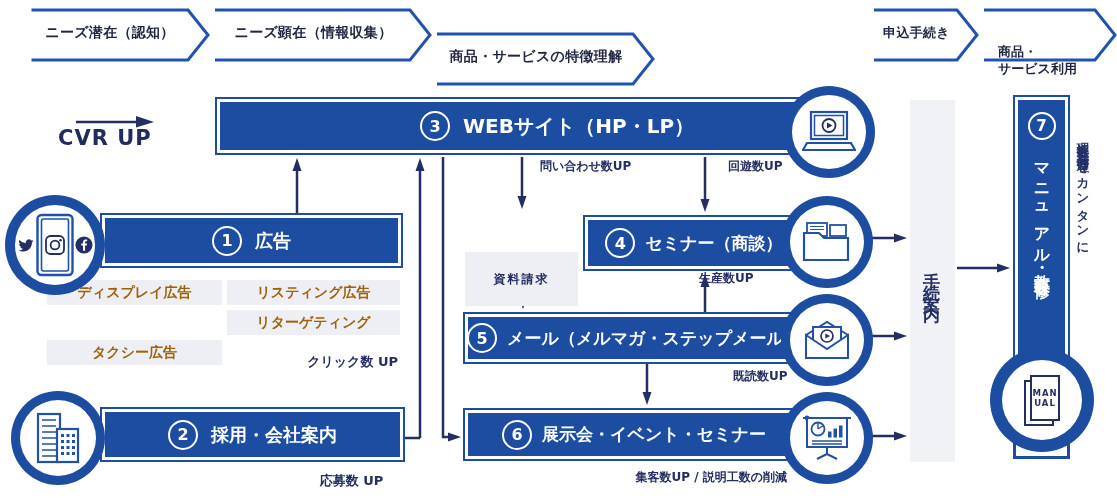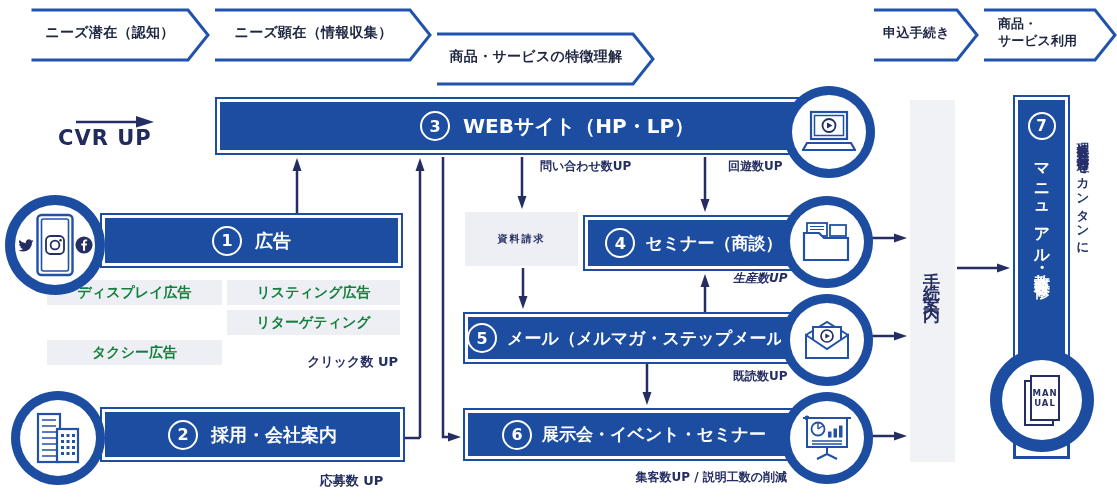--- a/index.html
+++ b/index.html
@@ -6,34 +6,34 @@
   *{box-sizing:border-box;}
   #canvas{
     position:relative;width:1117px;height:498px;background:#fff;overflow:hidden;
     font-family:"DejaVu Sans","Liberation Sans",sans-serif;font-weight:bold;
   }
   
   .chev{position:absolute;top:8px;height:50px;}
   .chev svg{position:absolute;left:0;top:0;}
   .chev .lbl{position:absolute;inset:0;display:flex;align-items:center;justify-content:center;
     padding-right:20px;font-size:14px;color:#1f2642;white-space:nowrap;letter-spacing:0.3px;}
-  .chev .lbl2{position:absolute;inset:0;display:flex;flex-direction:column;justify-content:center;
-    padding-left:14px;font-size:13px;color:#1f2642;line-height:1.3;}
+  .chev .lbl2{position:absolute;inset:0;display:flex;flex-direction:column;
+    padding-left:14px;font-size:13px;color:#1f2642;line-height:1.3;margin-top:36px;}
   
   .bluebox{position:absolute;background:#fff;border:2px solid #1d4da1;padding:3px;z-index:2;}
   .bluebox .fill{width:100%;height:100%;background:#1d4da1;display:flex;align-items:center;
     justify-content:center;gap:13px;color:#fff;}
   .numcircle{width:30px;height:30px;border:2px solid #fff;border-radius:50%;flex:0 0 auto;
     display:flex;align-items:center;justify-content:center;font-size:16px;color:#fff;}
   .boxlabel{white-space:nowrap;}
   
   .chip{position:absolute;background:#edeff4;display:flex;align-items:center;justify-content:center;
-    font-size:14px;color:#15803d;z-index:2;}
+    font-size:14px;color:#a16207;z-index:2;}
   .graybox{position:absolute;background:#edeff4;display:flex;align-items:center;justify-content:center;
-    font-size:10px;color:#252e63;z-index:2;}
+    font-size:12px;color:#252e63;z-index:2;margin-top:40px;}
   .kpi{position:absolute;font-size:12px;color:#252e63;white-space:nowrap;z-index:2;}
   
   .vbar{position:absolute;left:910px;top:100px;width:45px;height:362px;background:#f1f2f6;
     display:flex;align-items:center;justify-content:center;z-index:2;}
   .vbar span{writing-mode:vertical-rl;text-orientation:upright;font-size:17px;letter-spacing:11px;color:#252e63;}
   .vbox{position:absolute;left:1013px;top:95px;width:57px;height:322px;background:#fff;
     border:2px solid #1d4da1;padding:3px;z-index:2;}
   .vbox .fill{width:100%;height:100%;background:#1d4da1;display:flex;flex-direction:column;
     align-items:center;padding-top:12px;gap:12px;color:#fff;}
   .vbox .vlabel{writing-mode:vertical-rl;text-orientation:mixed;font-size:16px;letter-spacing:3px;color:#fff;}
@@ -153,21 +153,21 @@
   <div class="kpi" style="left:300px;top:472px;width:103px;text-align:center;font-size:13px;">応募数 UP</div>
 
   <div class="graybox" style="left:465px;top:212px;width:113px;height:54px;letter-spacing:2px;">資料請求</div>
 
   <div class="bluebox" style="left:583px;top:215px;width:222px;height:56px;">
     <div class="fill" style="font-size:17px;gap:10px;">
       <div class="numcircle">4</div>
       <div class="boxlabel">セミナー（商談）</div>
     </div>
   </div>
-  <div class="kpi" style="left:733px;top:270px;font-style:italic;">生産数UP</div>
+  <div class="kpi" style="left:699px;top:270px;">生産数UP</div>
 
   <div class="bluebox" style="left:463px;top:312px;width:342px;height:52px;">
     <div class="fill" style="font-size:17px;gap:10px;">
       <div class="numcircle">5</div>
       <div class="boxlabel">メール（メルマガ・ステップメール）</div>
     </div>
   </div>
   <div class="kpi" style="left:733px;top:368px;">既読数UP</div>
 
   <div class="bluebox" style="left:463px;top:408px;width:342px;height:53px;">

